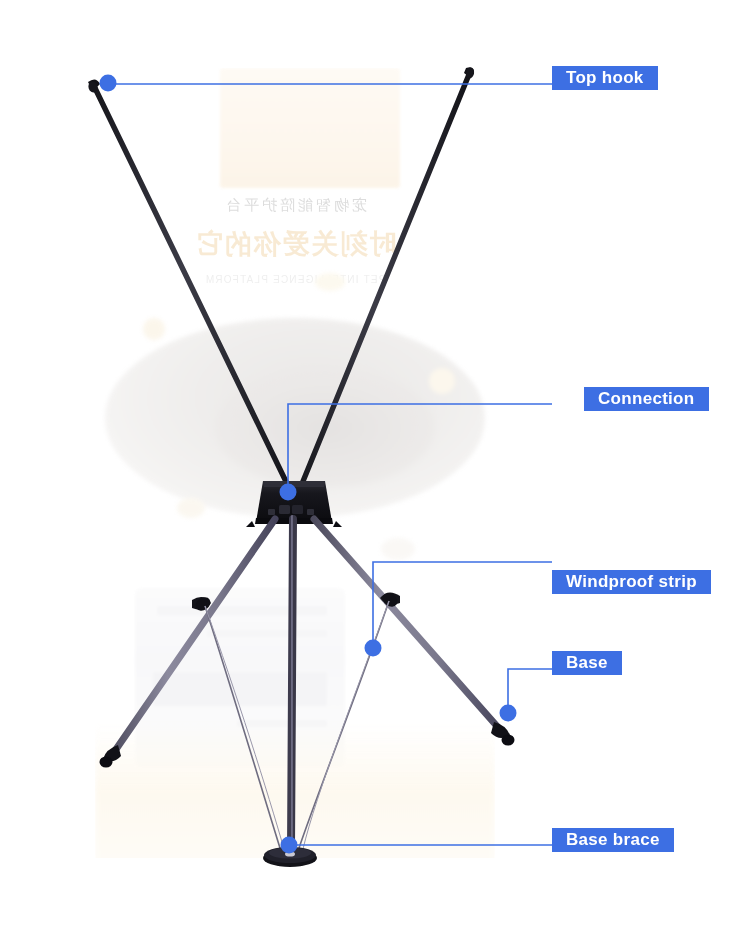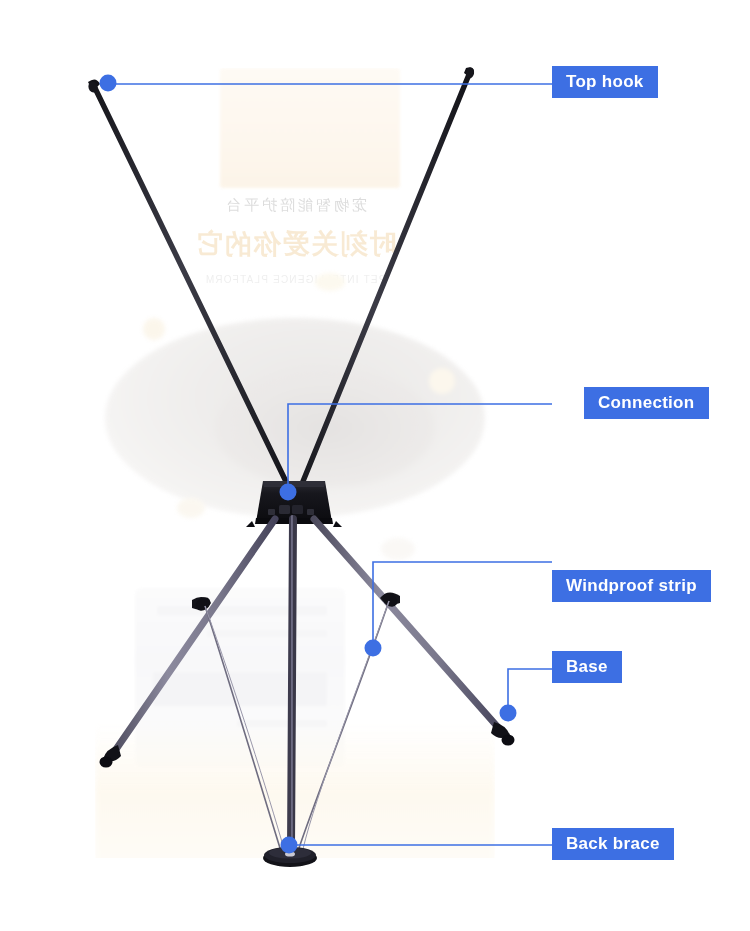--- a/index.html
+++ b/index.html
@@ -129,21 +129,21 @@
   }
   .label-box {
     position: absolute;
     background: #3d6fe3;
     color: #ffffff;
     font-size: 17px;
     font-weight: bold;
     letter-spacing: 0.3px;
     display: flex;
     align-items: center;
-    height: 32px;
+    height: 24px;
     padding: 0 14px;
     box-sizing: border-box;
     white-space: nowrap;
     cursor: pointer;
     user-select: none;
   }
 </style>
 </head>
 <body>
 
@@ -281,15 +281,15 @@
       <circle cx="373" cy="648" r="8.5"></circle>
       <circle cx="508" cy="713" r="8.5"></circle>
       <circle cx="289" cy="845" r="8.5"></circle>
     </g>
   </svg>
 
   <div class="label-box" style="left:552px; top:66px;">Top hook</div>
   <div class="label-box" style="left:584px; top:387px;">Connection</div>
   <div class="label-box" style="left:552px; top:544px;margin-top:26px;">Windproof strip</div>
   <div class="label-box" style="left:552px; top:651px;">Base</div>
-  <div class="label-box" style="left:552px; top:828px;">Back brace</div>
+  <div class="label-box" style="left:552px; top:828px;">Base brace</div>
 
 </div>
 
 </body></html>

